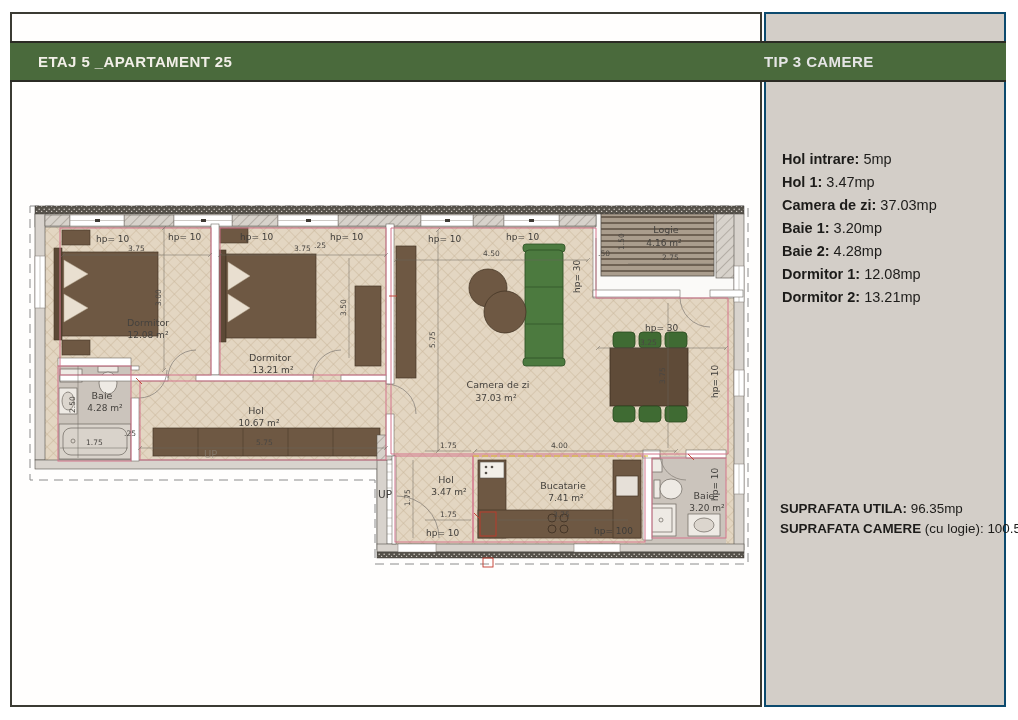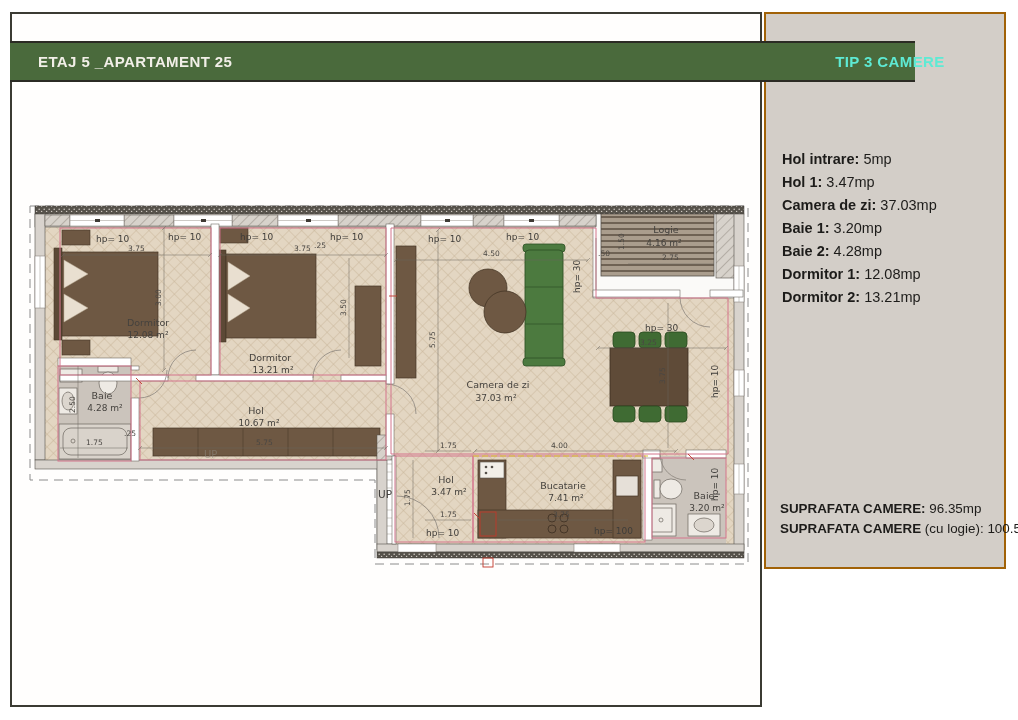--- a/index.html
+++ b/index.html
@@ -1,28 +1,28 @@
 <!DOCTYPE html>
 <html><head>
 <meta charset="utf-8">
 <style>
   html,body{margin:0;padding:0;background:#fff;}
   .page{position:relative;width:1018px;height:720px;background:#ffffff;overflow:hidden;
         font-family:"Liberation Sans",sans-serif;}
   .main-frame{position:absolute;left:10px;top:12px;width:752px;height:695px;
         background:#fffefd;border:2px solid #3b3b33;box-sizing:border-box;}
-  .side-panel{position:absolute;left:764px;top:12px;width:242px;height:557px;
-        background:#d3cec8;border:2px solid #a16207;box-sizing:border-box;}
-  .title-bar{position:absolute;left:10px;top:41px;width:905px;height:41px;
+  .side-panel{position:absolute;left:764px;top:12px;width:242px;height:695px;
+        background:#d3cec8;border:2px solid #0c4a6e;box-sizing:border-box;}
+  .title-bar{position:absolute;left:10px;top:41px;width:996px;height:41px;
         background:#4a6a3c;border-top:2px solid #2b2b24;border-bottom:2px solid #2b2b24;
         box-sizing:border-box;}
   .title-left{position:absolute;left:28px;top:0;height:37px;line-height:37px;
         color:#f2efe8;font-size:15px;font-weight:bold;letter-spacing:.4px;}
   .title-right{position:absolute;left:754px;top:0;width:252px;height:37px;line-height:37px;
-        text-align:center;color:#5eead4;font-size:15px;font-weight:bold;letter-spacing:.4px;}
+        text-align:left;color:#e5e5e5;font-size:15px;font-weight:bold;letter-spacing:.4px;}
   .room-list{position:absolute;left:16px;top:134px;width:210px;color:#1d1c1a;
         font-size:14.5px;line-height:23px;}
   .room-list .row{white-space:nowrap;}
   .b{font-weight:bold;}
   .totals{position:absolute;left:14px;top:485px;width:222px;color:#1d1c1a;
         font-size:13.4px;line-height:20px;}
   .totals .row{white-space:nowrap;}
   .plan-svg{position:absolute;left:28px;top:198px;width:727px;height:375px;}
   
   .rl{font-family:"DejaVu Sans",sans-serif;font-size:9.5px;fill:#45423e;}
@@ -43,21 +43,21 @@
     <div class="room-list">
       <div class="row"><span class="b">Hol intrare:</span> <span>5mp</span></div>
       <div class="row"><span class="b">Hol 1:</span> <span>3.47mp</span></div>
       <div class="row"><span class="b">Camera de zi:</span> <span>37.03mp</span></div>
       <div class="row"><span class="b">Baie 1:</span> <span>3.20mp</span></div>
       <div class="row"><span class="b">Baie 2:</span> <span>4.28mp</span></div>
       <div class="row"><span class="b">Dormitor 1:</span> <span>12.08mp</span></div>
       <div class="row"><span class="b">Dormitor 2:</span> <span>13.21mp</span></div>
     </div>
     <div class="totals">
-      <div class="row"><span class="b">SUPRAFATA CAMERE:</span> <span></span> <span>96.35mp</span></div>
+      <div class="row"><span class="b">SUPRAFATA UTILA:</span> <span></span> <span>96.35mp</span></div>
       <div class="row"><span class="b">SUPRAFATA CAMERE</span> <span>(cu logie):</span> <span>100.51mp</span></div>
     </div>
 
   </div>
 
   <div class="title-bar">
     <div class="title-left">ETAJ 5 _APARTAMENT 25</div>
     <div class="title-right">TIP 3 CAMERE</div>
   </div>
 

